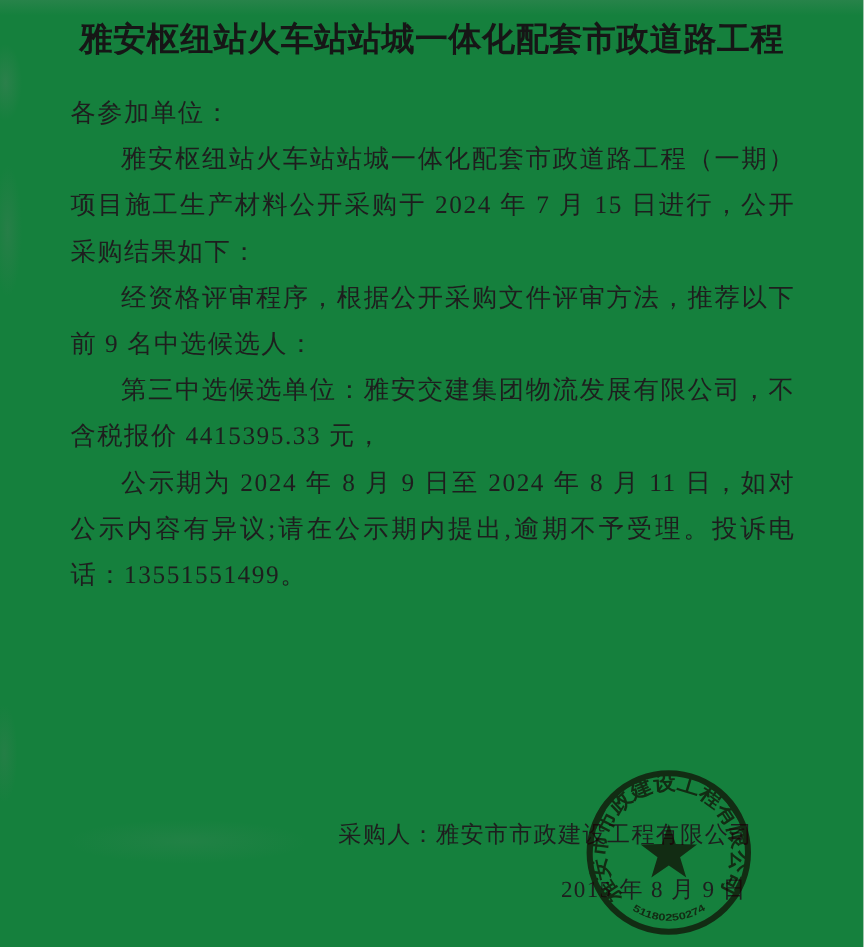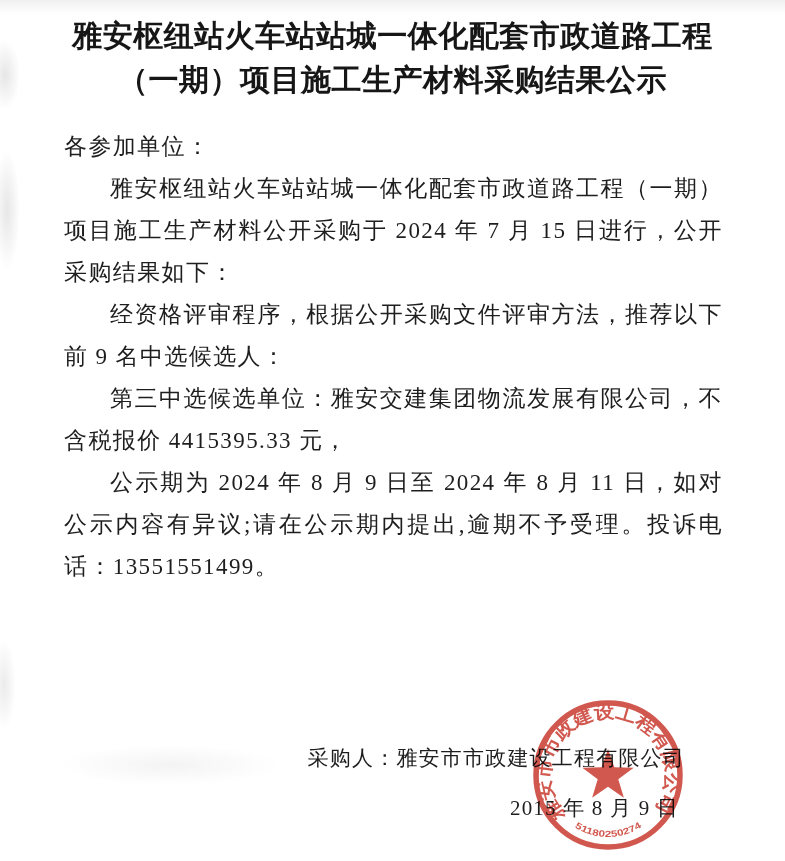--- a/index.html
+++ b/index.html
@@ -1,20 +1,20 @@
 <!DOCTYPE html>
 <html><head>
 <meta charset="utf-8">
 <style>
   html,body{margin:0;padding:0;background:#e8e8e6;}
   .page{
     position:relative;
     width:785px;height:861px;
     margin:0 auto;
-    background:#ffffff;
+    background:#15803d;
     overflow:hidden;
     font-family:"Liberation Serif","DejaVu Serif",serif;
     color:#1e1e1e;
   }
   
   .scan-artifact{position:absolute;pointer-events:none;}
   .sa1{left:-6px;top:150px;width:26px;height:120px;
        background:radial-gradient(closest-side,rgba(120,120,120,.18),rgba(120,120,120,0));}
   .sa2{left:-8px;top:640px;width:24px;height:90px;
        background:radial-gradient(closest-side,rgba(120,120,120,.15),rgba(120,120,120,0));}
@@ -84,21 +84,20 @@
 <div class="page">
 
   <div class="scan-artifact sa3"></div>
   <div class="scan-artifact sa1"></div>
   <div class="scan-artifact sa2"></div>
   <div class="scan-artifact sa4"></div>
   <div class="scan-artifact sa5"></div>
 
   <h1 class="title">
     <span class="tline">雅安枢纽站火车站站城一体化配套市政道路工程</span>
-    <span class="tline">（一期）项目施工生产材料采购结果公示</span>
   </h1>
 
   <div class="doc-body">
     <p>各参加单位：</p>
     <p class="indent">雅安枢纽站火车站站城一体化配套市政道路工程（一期）项目施工生产材料公开采购于 2024 年 7 月 15 日进行，公开采购结果如下：</p>
     <p class="indent">经资格评审程序，根据公开采购文件评审方法，推荐以下前 9 名中选候选人：</p>
     <p class="indent">第三中选候选单位：雅安交建集团物流发展有限公司，不含税报价 4415395.33 元，</p>
     <p class="indent">公示期为 2024 年 8 月 9 日至 2024 年 8 月 11 日，如对公示内容有异议;请在公示期内提出,逾期不予受理。投诉电话：13551551499。</p>
   </div>
 

